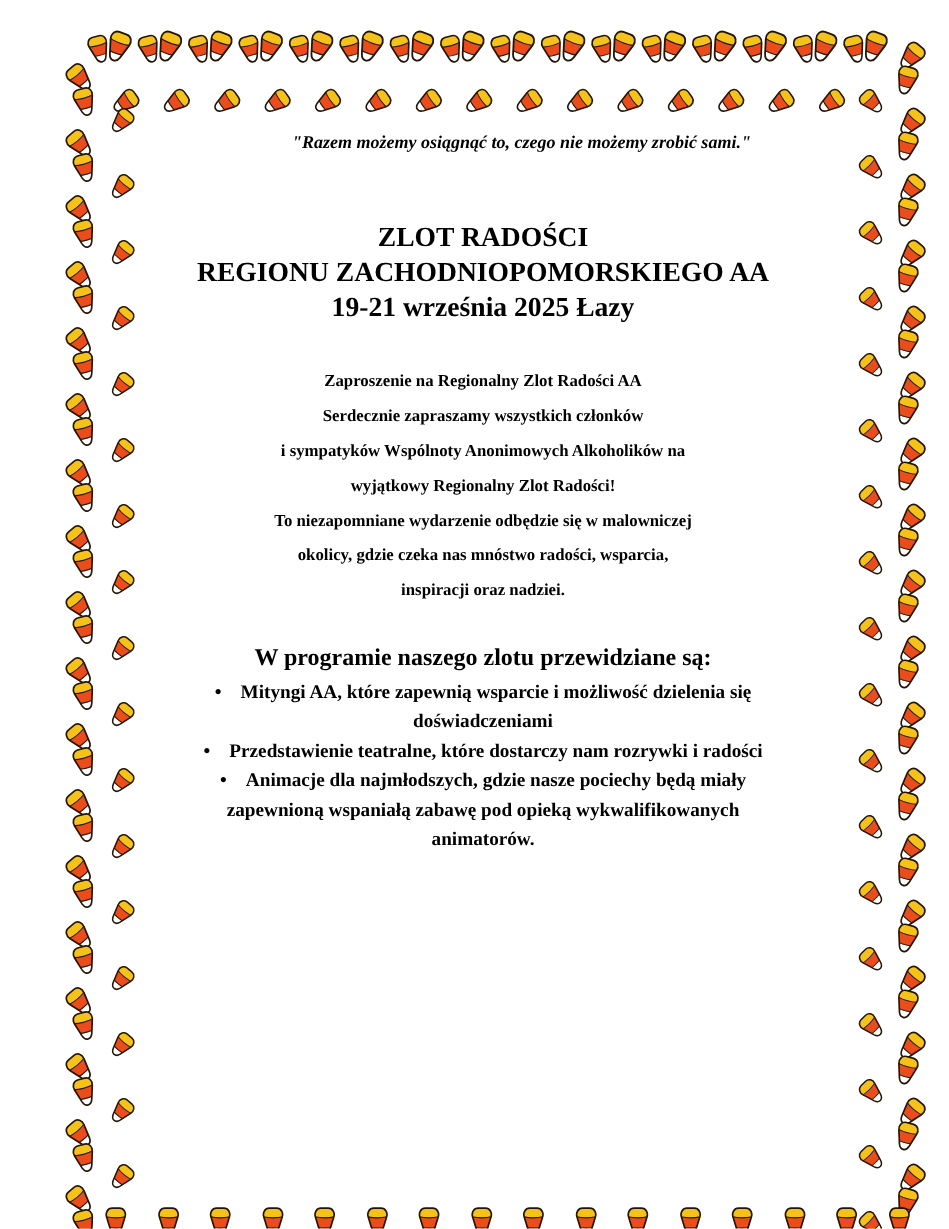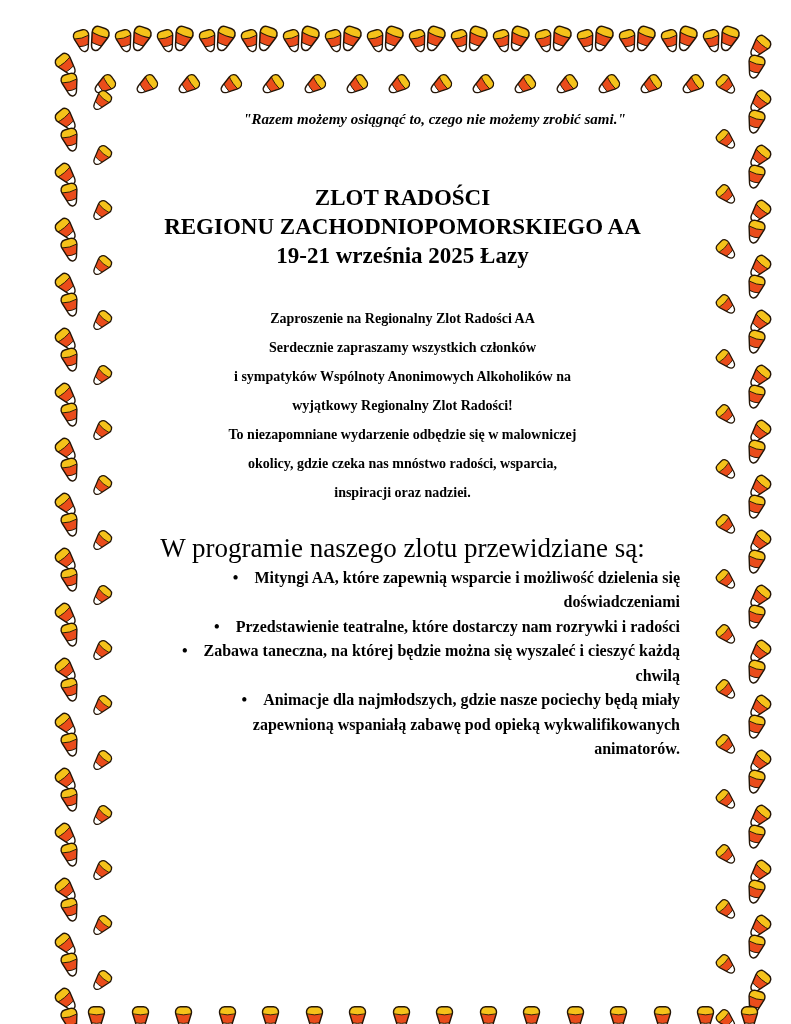--- a/index.html
+++ b/index.html
@@ -27,27 +27,27 @@
     font-size:23px;line-height:29px;font-weight:bold;
     white-space:pre-line;
   }
   .intro{
     margin:34px 0 0 0;
     font-size:14px;line-height:29px;font-weight:bold;
     white-space:pre-line;
   }
   .program-heading{
     margin:27px 0 0 0;
-    font-size:27px;line-height:29px;font-weight:normal;
+    font-size:20px;line-height:29px;font-weight:bold;
   }
   .bullets{
     margin:3px 0 0 0;
     font-size:16px;line-height:24.5px;font-weight:bold;
   }
-  .bullet-item{white-space:pre-line;text-align:right;}
+  .bullet-item{white-space:pre-line;}
   .hidden-defs{position:absolute;width:0;height:0;overflow:hidden;}
 </style>
 </head>
 <body>
 
 <div class="page" style="--corn-orange: #EA4C1B; --corn-yellow: #F5C21A; --corn-tip: #FFFFFF; --corn-outline: #241507;">
 
   <svg class="hidden-defs" aria-hidden="true">
     <defs>
       <clipPath id="cornclip">
@@ -592,21 +592,19 @@
 i sympatyków Wspólnoty Anonimowych Alkoholików na
 wyjątkowy Regionalny Zlot Radości!
 To niezapomniane wydarzenie odbędzie się w malowniczej
 okolicy, gdzie czeka nas mnóstwo radości, wsparcia,
 inspiracji oraz nadziei.</p>
     <h2 class="program-heading">W programie naszego zlotu przewidziane są:</h2>
     <div class="bullets" id="program-list">
         <div class="bullet-item">•  Mityngi AA, które zapewnią wsparcie i możliwość dzielenia się
 doświadczeniami</div>
         <div class="bullet-item">•  Przedstawienie teatralne, które dostarczy nam rozrywki i radości</div>
-        <div class="bullet-item">•  Zabawa taneczna, na której będzie można się wyszaleć i cieszyć każdą
-chwilą</div>
         <div class="bullet-item">•  Animacje dla najmłodszych, gdzie nasze pociechy będą miały
 zapewnioną wspaniałą zabawę pod opieką wykwalifikowanych
 animatorów.</div>
       </div>
   </div>
 
 </div>
 
 </body></html>

